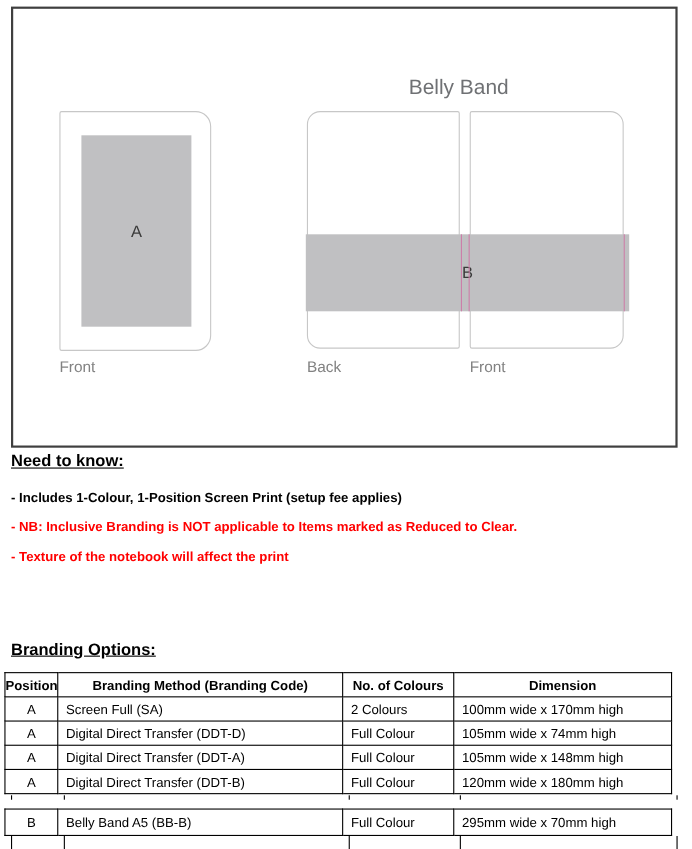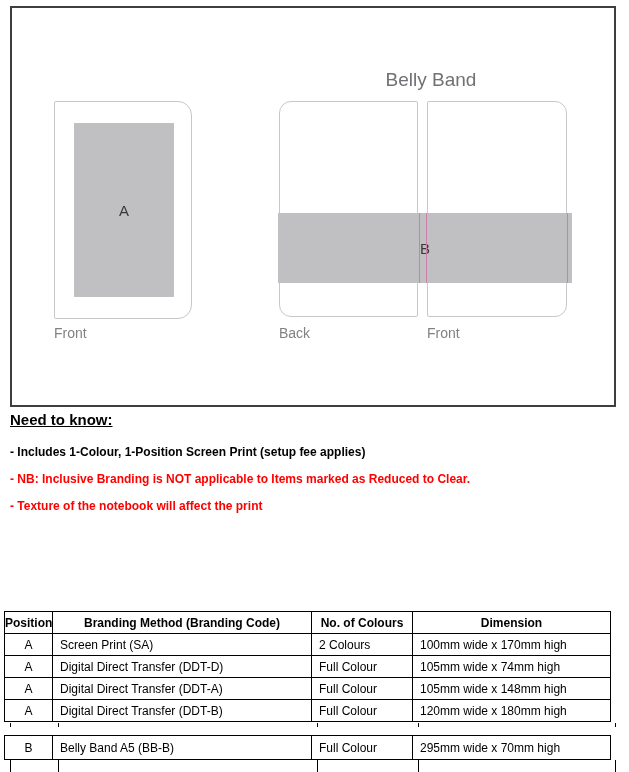--- a/index.html
+++ b/index.html
@@ -7,21 +7,21 @@
     position:relative;width:629px;height:772px;background:#ffffff;
     font-family:"Liberation Sans",sans-serif;color:#000;overflow:hidden;
   }
 
   
   .diagram-box{
     position:absolute;left:10px;top:6px;width:602px;height:397px;
     border:2px solid #3f3f3f;background:#ffffff;
   }
   .bb-title{
-    position:absolute;left:272px;top:61px;width:294px;text-align:center;
+    position:absolute;left:258px;top:61px;width:294px;text-align:center;
     font-size:19px;color:#6f7174;
   }
   .notebook{position:absolute;background:#ffffff;border:1px solid #c7c7c7;}
   .nb-front{left:42px;top:93px;width:136px;height:216px;border-radius:2px 14px 14px 2px;}
   .panel-back{left:267px;top:93px;width:137px;height:214px;border-radius:12px 2px 2px 12px;}
   .panel-front{left:415px;top:93px;width:138px;height:214px;border-radius:2px 12px 12px 2px;}
   .zone-a{
     position:absolute;left:19px;top:21px;width:100px;height:174px;background:#c0c0c2;
     display:flex;align-items:center;justify-content:center;
   }
@@ -95,38 +95,39 @@
     </div>
     <div class="caption cap-back">Back</div>
     <div class="caption cap-front-right">Front</div>
   </div>
 
   <h2 class="section-heading" id="ntk-heading">Need to know:</h2>
   <p class="note note-1">- Includes 1-Colour, 1-Position Screen Print (setup fee applies)</p>
   <p class="note note-2 red">- NB: Inclusive Branding is NOT applicable to Items marked as Reduced to Clear.</p>
   <p class="note note-3 red">- Texture of the notebook will affect the print</p>
 
+  <h2 class="section-heading" id="bo-heading">Branding Options:</h2>
 
   <table class="spec" id="table-main">
     <colgroup>
         <col style="width:48px">
         <col style="width:259px">
         <col style="width:101px">
         <col style="width:198px">
       </colgroup>
     <tbody>
         <tr class="hdr">
       <td>Position</td>
       <td>Branding Method (Branding Code)</td>
       <td>No. of Colours</td>
       <td>Dimension</td>
     </tr>
     <tr>
       <td class="c1">A</td>
-      <td>Screen Print (SA)</td>
+      <td>Screen Full (SA)</td>
       <td>2 Colours</td>
       <td>100mm wide x 170mm high</td>
     </tr>
     <tr>
       <td class="c1">A</td>
       <td>Digital Direct Transfer (DDT-D)</td>
       <td>Full Colour</td>
       <td>105mm wide x 74mm high</td>
     </tr>
     <tr>

